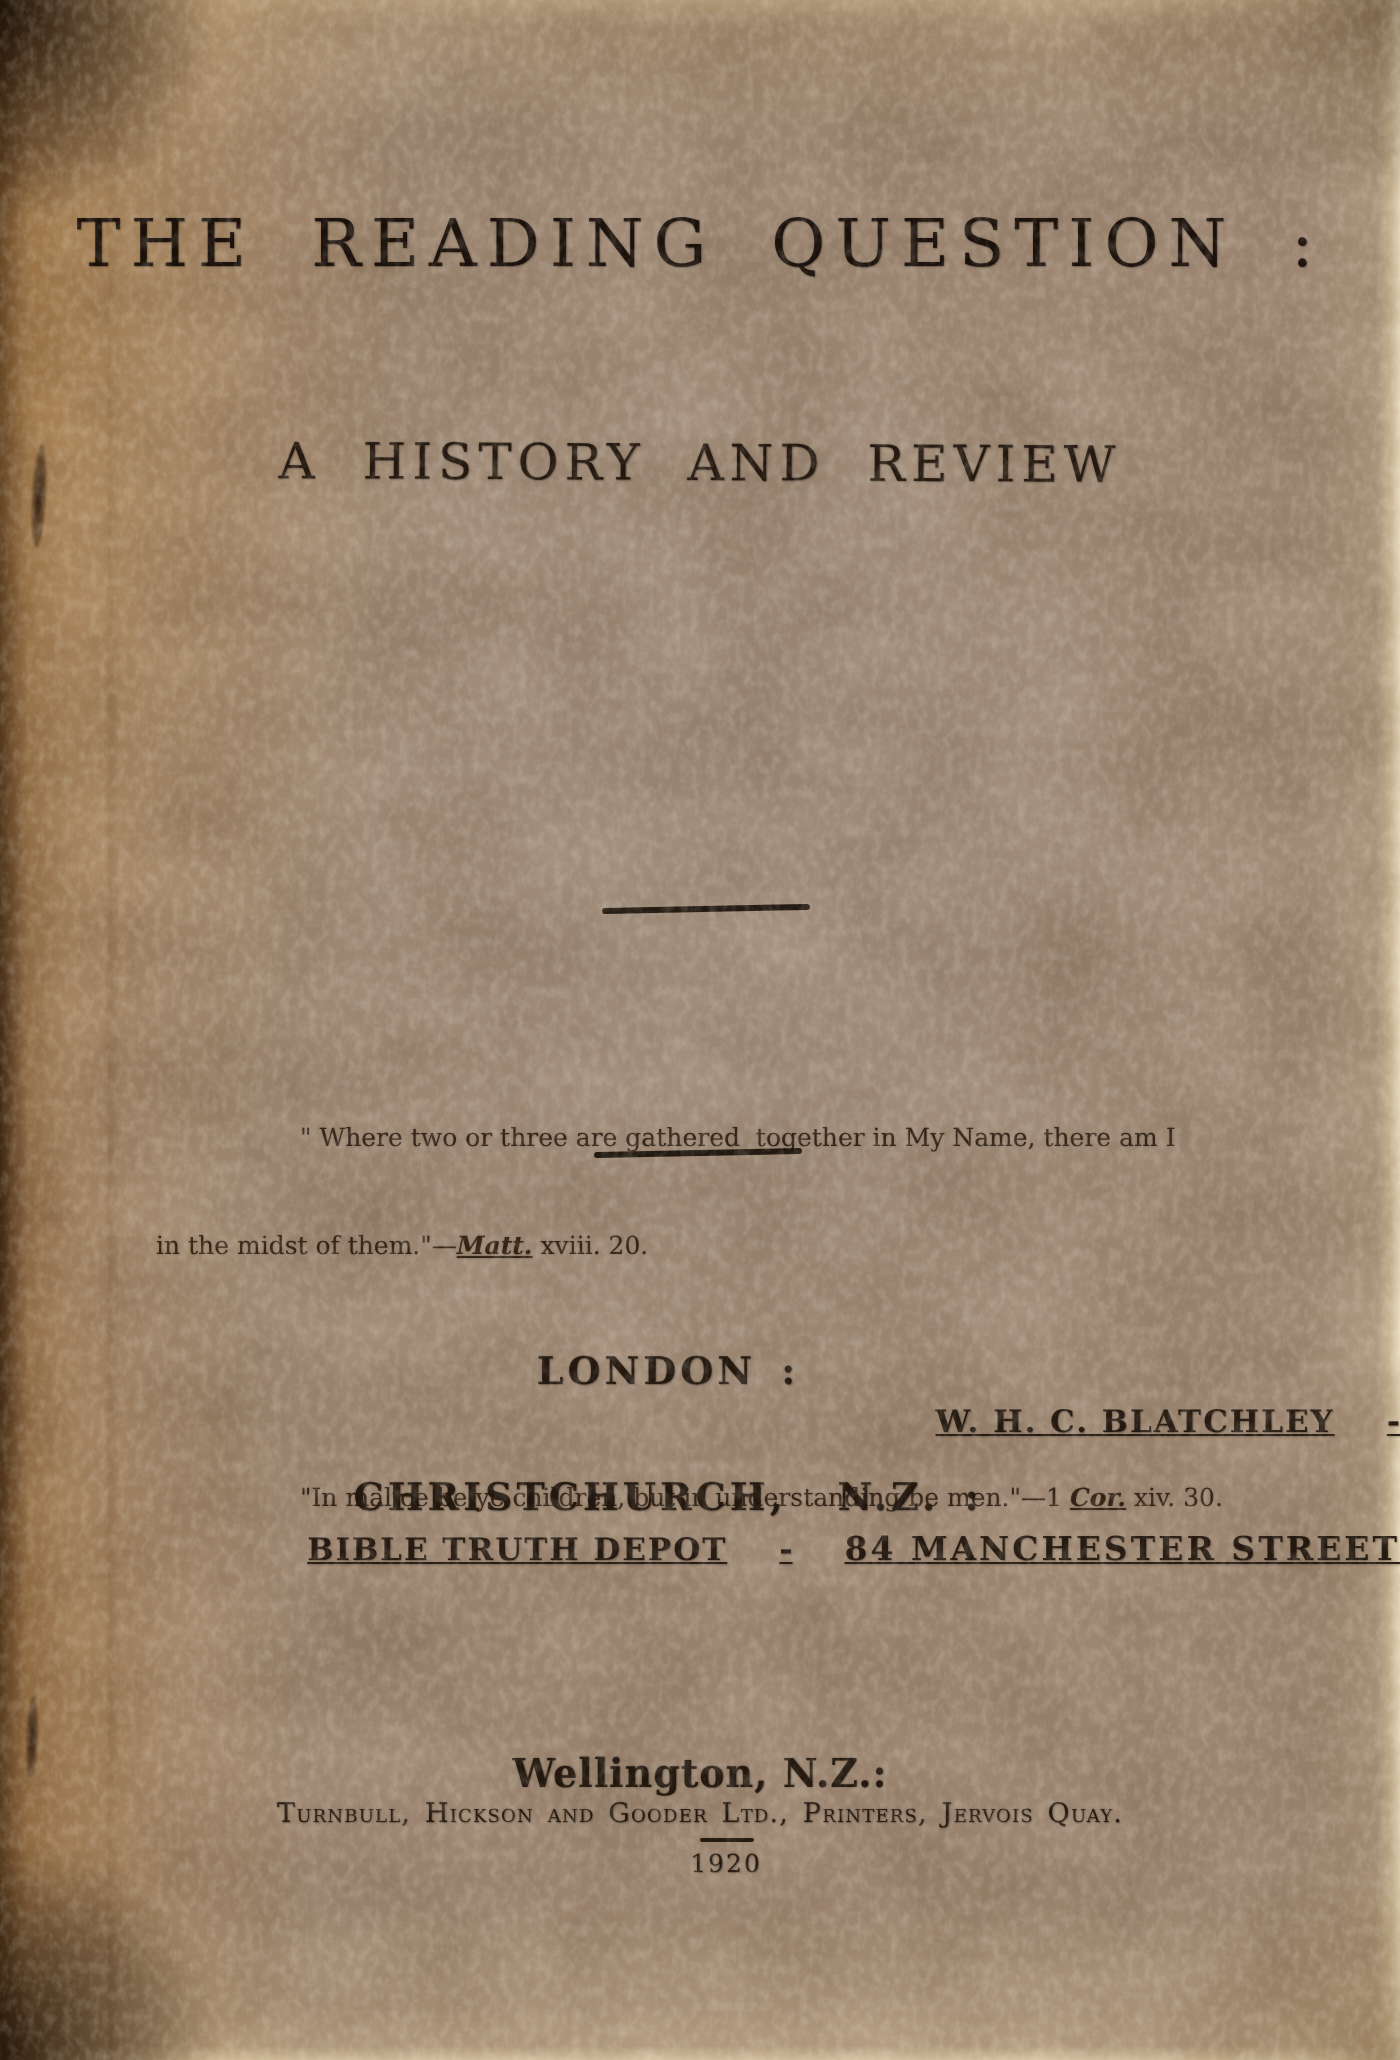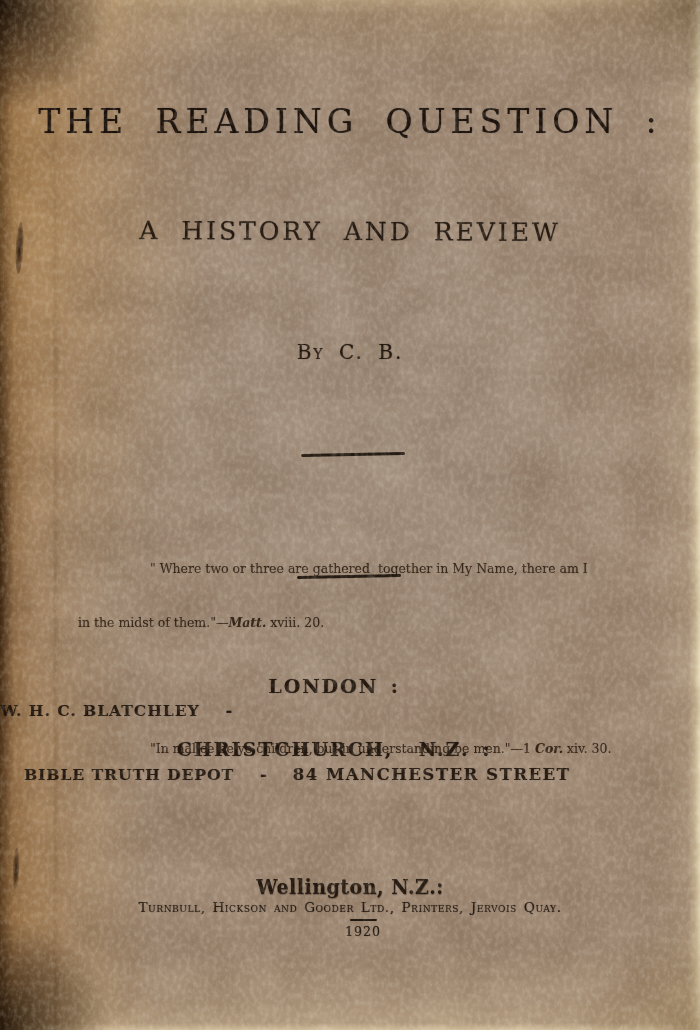--- a/index.html
+++ b/index.html
@@ -39,28 +39,28 @@
 
   .rule{ position:absolute; height:3px; background:rgba(22,14,7,.9); border-radius:2px; z-index:2; }
   .rule1{ top:453px; left:301px; width:104px; transform:rotate(-1.2deg); }
   .rule2{ top:575px; left:297px; width:104px; transform:rotate(-1.1deg); }
 
   .quotes{ position:absolute; top:488px; left:78px; width:560px; z-index:2;
            font-size:12.5px; line-height:18px; text-align:left;
            color:rgba(45,30,18,.9); text-shadow:0 0 .8px rgba(45,30,18,.4); white-space:pre; }
   .qline{ display:block; }
   .indent{ padding-left:72px; }
-  .ref{ font-style:italic; font-weight:bold; }
+  .ref{ font-style:italic; font-weight:bold;text-decoration:underline; }
 
   .imprint-city{ font-weight:bold; font-size:19px; letter-spacing:2px; word-spacing:4px; white-space:pre; transform:translateX(-16px); }
   .city-london{ top:675px; }
   .city-chch  { top:738px; }
 
-  .imprint-row{ position:absolute; left:0; right:0; z-index:2; display:flex; justify-content:flex-start; align-items:baseline; gap:26px;
-                color:rgba(32,21,13,.93); text-shadow:.4px .4px .8px rgba(32,21,13,.35); font-weight:bold; }
+  .imprint-row{ position:absolute; left:0; right:0; z-index:2; display:flex; justify-content:flex-end; align-items:baseline; gap:26px;
+                color:rgba(32,21,13,.93); text-shadow:.4px .4px .8px rgba(32,21,13,.35); font-weight:bold;text-decoration:underline; }
   .row-london{ top:701px; } .row-chch{ top:765px;padding-left:24px; }
   .pub-name{ font-size:15.5px; letter-spacing:1px; }
   .pub-dash{ font-size:16px; }
   .pub-addr{ font-size:16.5px; letter-spacing:1.5px; }
 
   .printer-city{ top:876px; font-size:19px; font-weight:bold; letter-spacing:.5px; transform:scaleY(1.05); }
   .printer-line{ top:899px; font-size:13.5px; font-weight:normal; font-variant:small-caps; letter-spacing:.6px; word-spacing:2px; }
   .year-rule{ top:919px; left:350px; width:27px; height:2px; }
   .year{ top:924px; font-size:12.5px; letter-spacing:1px; transform:translateX(13px); }
 
@@ -73,21 +73,20 @@
 </head>
 <body>
 
 <div class="cover">
 
   <div class="staple staple-top"></div>
   <div class="staple staple-bottom"></div>
 
   <h1 class="ink title">THE READING QUESTION :</h1>
   <h2 class="ink subtitle">A HISTORY AND REVIEW</h2>
-  <div class="ink byline">By C. B.</div>
 
   <div class="rule rule1"></div>
 
   <div class="quotes">
     <p class="q">
       <span class="qline indent">" Where two or three are gathered  together in My Name, there am I</span>
       <span class="qline"><span>in the midst of them."—</span><i class="ref">Matt.</i><span> xviii. 20.</span></span>
     </p>
     <p class="q">
       <span class="qline indent"><span>"In malice be ye children, but in understanding be men."—1 </span><i class="ref">Cor.</i><span> xiv. 30.</span></span>

